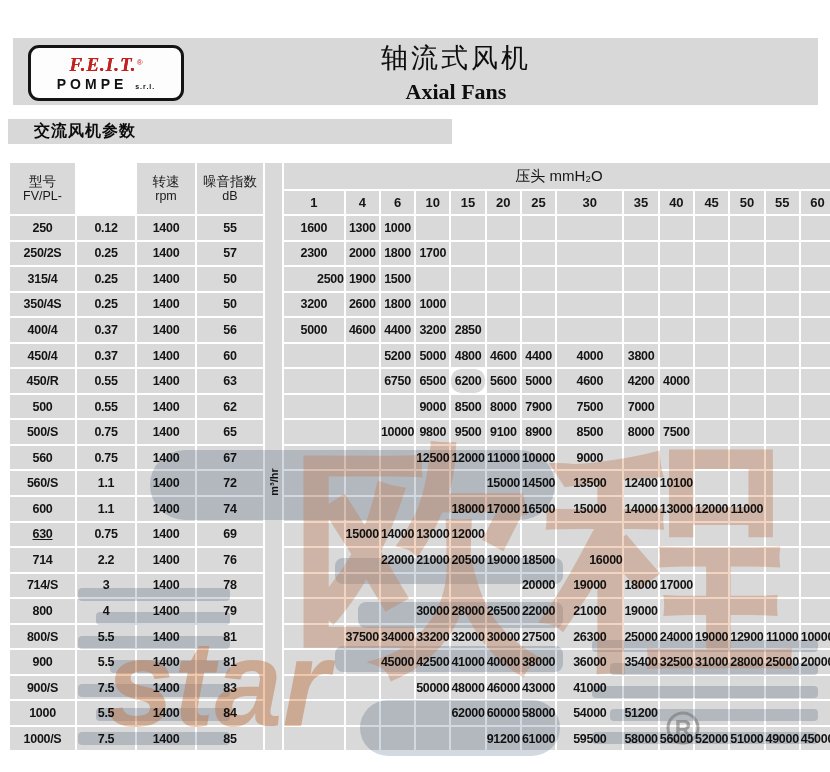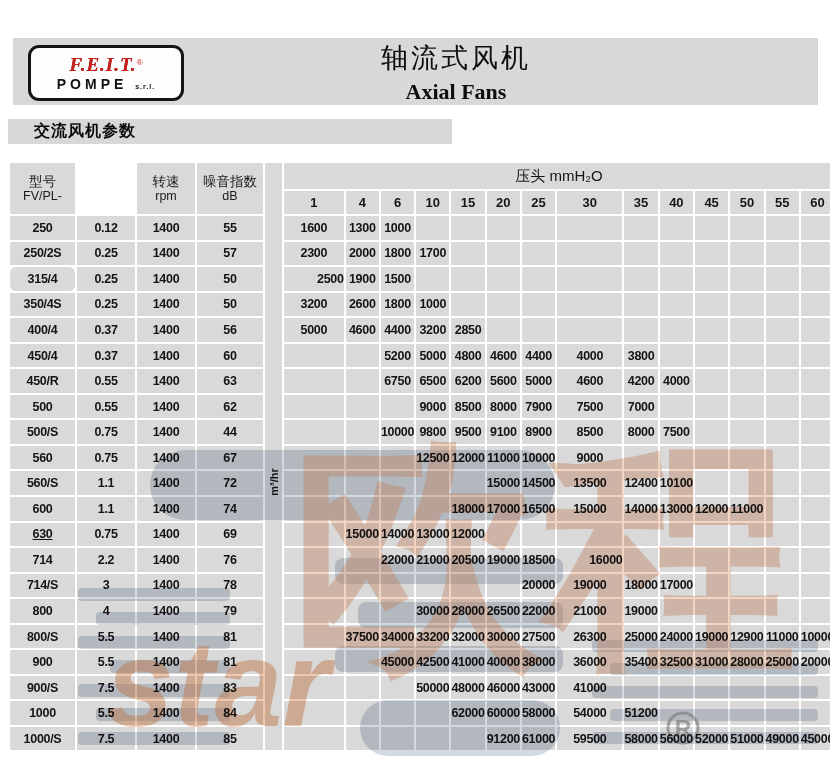--- a/index.html
+++ b/index.html
@@ -126,21 +126,21 @@
       <div class="cell dcell" style="grid-area: 4 / 10;"></div>
       <div class="cell dcell" style="grid-area: 4 / 11;"></div>
       <div class="cell dcell" style="grid-area: 4 / 12;"></div>
       <div class="cell dcell" style="grid-area: 4 / 13;"></div>
       <div class="cell dcell" style="grid-area: 4 / 14;"></div>
       <div class="cell dcell" style="grid-area: 4 / 15;"></div>
       <div class="cell dcell" style="grid-area: 4 / 16;"></div>
       <div class="cell dcell" style="grid-area: 4 / 17;"></div>
       <div class="cell dcell" style="grid-area: 4 / 18;"></div>
       <div class="cell dcell" style="grid-area: 4 / 19;"></div>
-      <div class="cell dcell" style="grid-area: 5 / 1; border-radius: 6px;">315/4</div>
+      <div class="cell dcell" style="grid-area: 5 / 1;">315/4</div>
       <div class="cell dcell" style="grid-area: 5 / 2;">0.25</div>
       <div class="cell dcell" style="grid-area: 5 / 3;">1400</div>
       <div class="cell dcell" style="grid-area: 5 / 4;">50</div>
       <div class="cell dcell" style="grid-area: 5 / 6; padding-left: 33px;">2500</div>
       <div class="cell dcell" style="grid-area: 5 / 7;">1900</div>
       <div class="cell dcell" style="grid-area: 5 / 8;">1500</div>
       <div class="cell dcell" style="grid-area: 5 / 9;"></div>
       <div class="cell dcell" style="grid-area: 5 / 10;"></div>
       <div class="cell dcell" style="grid-area: 5 / 11;"></div>
       <div class="cell dcell" style="grid-area: 5 / 12;"></div>
@@ -206,21 +206,21 @@
       <div class="cell dcell" style="grid-area: 8 / 18;"></div>
       <div class="cell dcell" style="grid-area: 8 / 19;"></div>
       <div class="cell dcell" style="grid-area: 9 / 1;">450/R</div>
       <div class="cell dcell" style="grid-area: 9 / 2;">0.55</div>
       <div class="cell dcell" style="grid-area: 9 / 3;">1400</div>
       <div class="cell dcell" style="grid-area: 9 / 4;">63</div>
       <div class="cell dcell" style="grid-area: 9 / 6;"></div>
       <div class="cell dcell" style="grid-area: 9 / 7;"></div>
       <div class="cell dcell" style="grid-area: 9 / 8;">6750</div>
       <div class="cell dcell" style="grid-area: 9 / 9;">6500</div>
-      <div class="cell dcell" style="grid-area: 9 / 10;">6200</div>
+      <div class="cell dcell" style="grid-area: 9 / 10; border-radius: 10px;">6200</div>
       <div class="cell dcell" style="grid-area: 9 / 11;">5600</div>
       <div class="cell dcell" style="grid-area: 9 / 12;">5000</div>
       <div class="cell dcell" style="grid-area: 9 / 13;">4600</div>
       <div class="cell dcell" style="grid-area: 9 / 14;">4200</div>
       <div class="cell dcell" style="grid-area: 9 / 15;">4000</div>
       <div class="cell dcell" style="grid-area: 9 / 16;"></div>
       <div class="cell dcell" style="grid-area: 9 / 17;"></div>
       <div class="cell dcell" style="grid-area: 9 / 18;"></div>
       <div class="cell dcell" style="grid-area: 9 / 19;"></div>
       <div class="cell dcell" style="grid-area: 10 / 1;">500</div>
@@ -237,21 +237,21 @@
       <div class="cell dcell" style="grid-area: 10 / 13;">7500</div>
       <div class="cell dcell" style="grid-area: 10 / 14;">7000</div>
       <div class="cell dcell" style="grid-area: 10 / 15;"></div>
       <div class="cell dcell" style="grid-area: 10 / 16;"></div>
       <div class="cell dcell" style="grid-area: 10 / 17;"></div>
       <div class="cell dcell" style="grid-area: 10 / 18;"></div>
       <div class="cell dcell" style="grid-area: 10 / 19;"></div>
       <div class="cell dcell" style="grid-area: 11 / 1;">500/S</div>
       <div class="cell dcell" style="grid-area: 11 / 2;">0.75</div>
       <div class="cell dcell" style="grid-area: 11 / 3;">1400</div>
-      <div class="cell dcell" style="grid-area: 11 / 4;">44</div>
+      <div class="cell dcell" style="grid-area: 11 / 4;">65</div>
       <div class="cell dcell" style="grid-area: 11 / 6;"></div>
       <div class="cell dcell" style="grid-area: 11 / 7;"></div>
       <div class="cell dcell" style="grid-area: 11 / 8;">10000</div>
       <div class="cell dcell" style="grid-area: 11 / 9;">9800</div>
       <div class="cell dcell" style="grid-area: 11 / 10;">9500</div>
       <div class="cell dcell" style="grid-area: 11 / 11;">9100</div>
       <div class="cell dcell" style="grid-area: 11 / 12;">8900</div>
       <div class="cell dcell" style="grid-area: 11 / 13;">8500</div>
       <div class="cell dcell" style="grid-area: 11 / 14;">8000</div>
       <div class="cell dcell" style="grid-area: 11 / 15;">7500</div>

